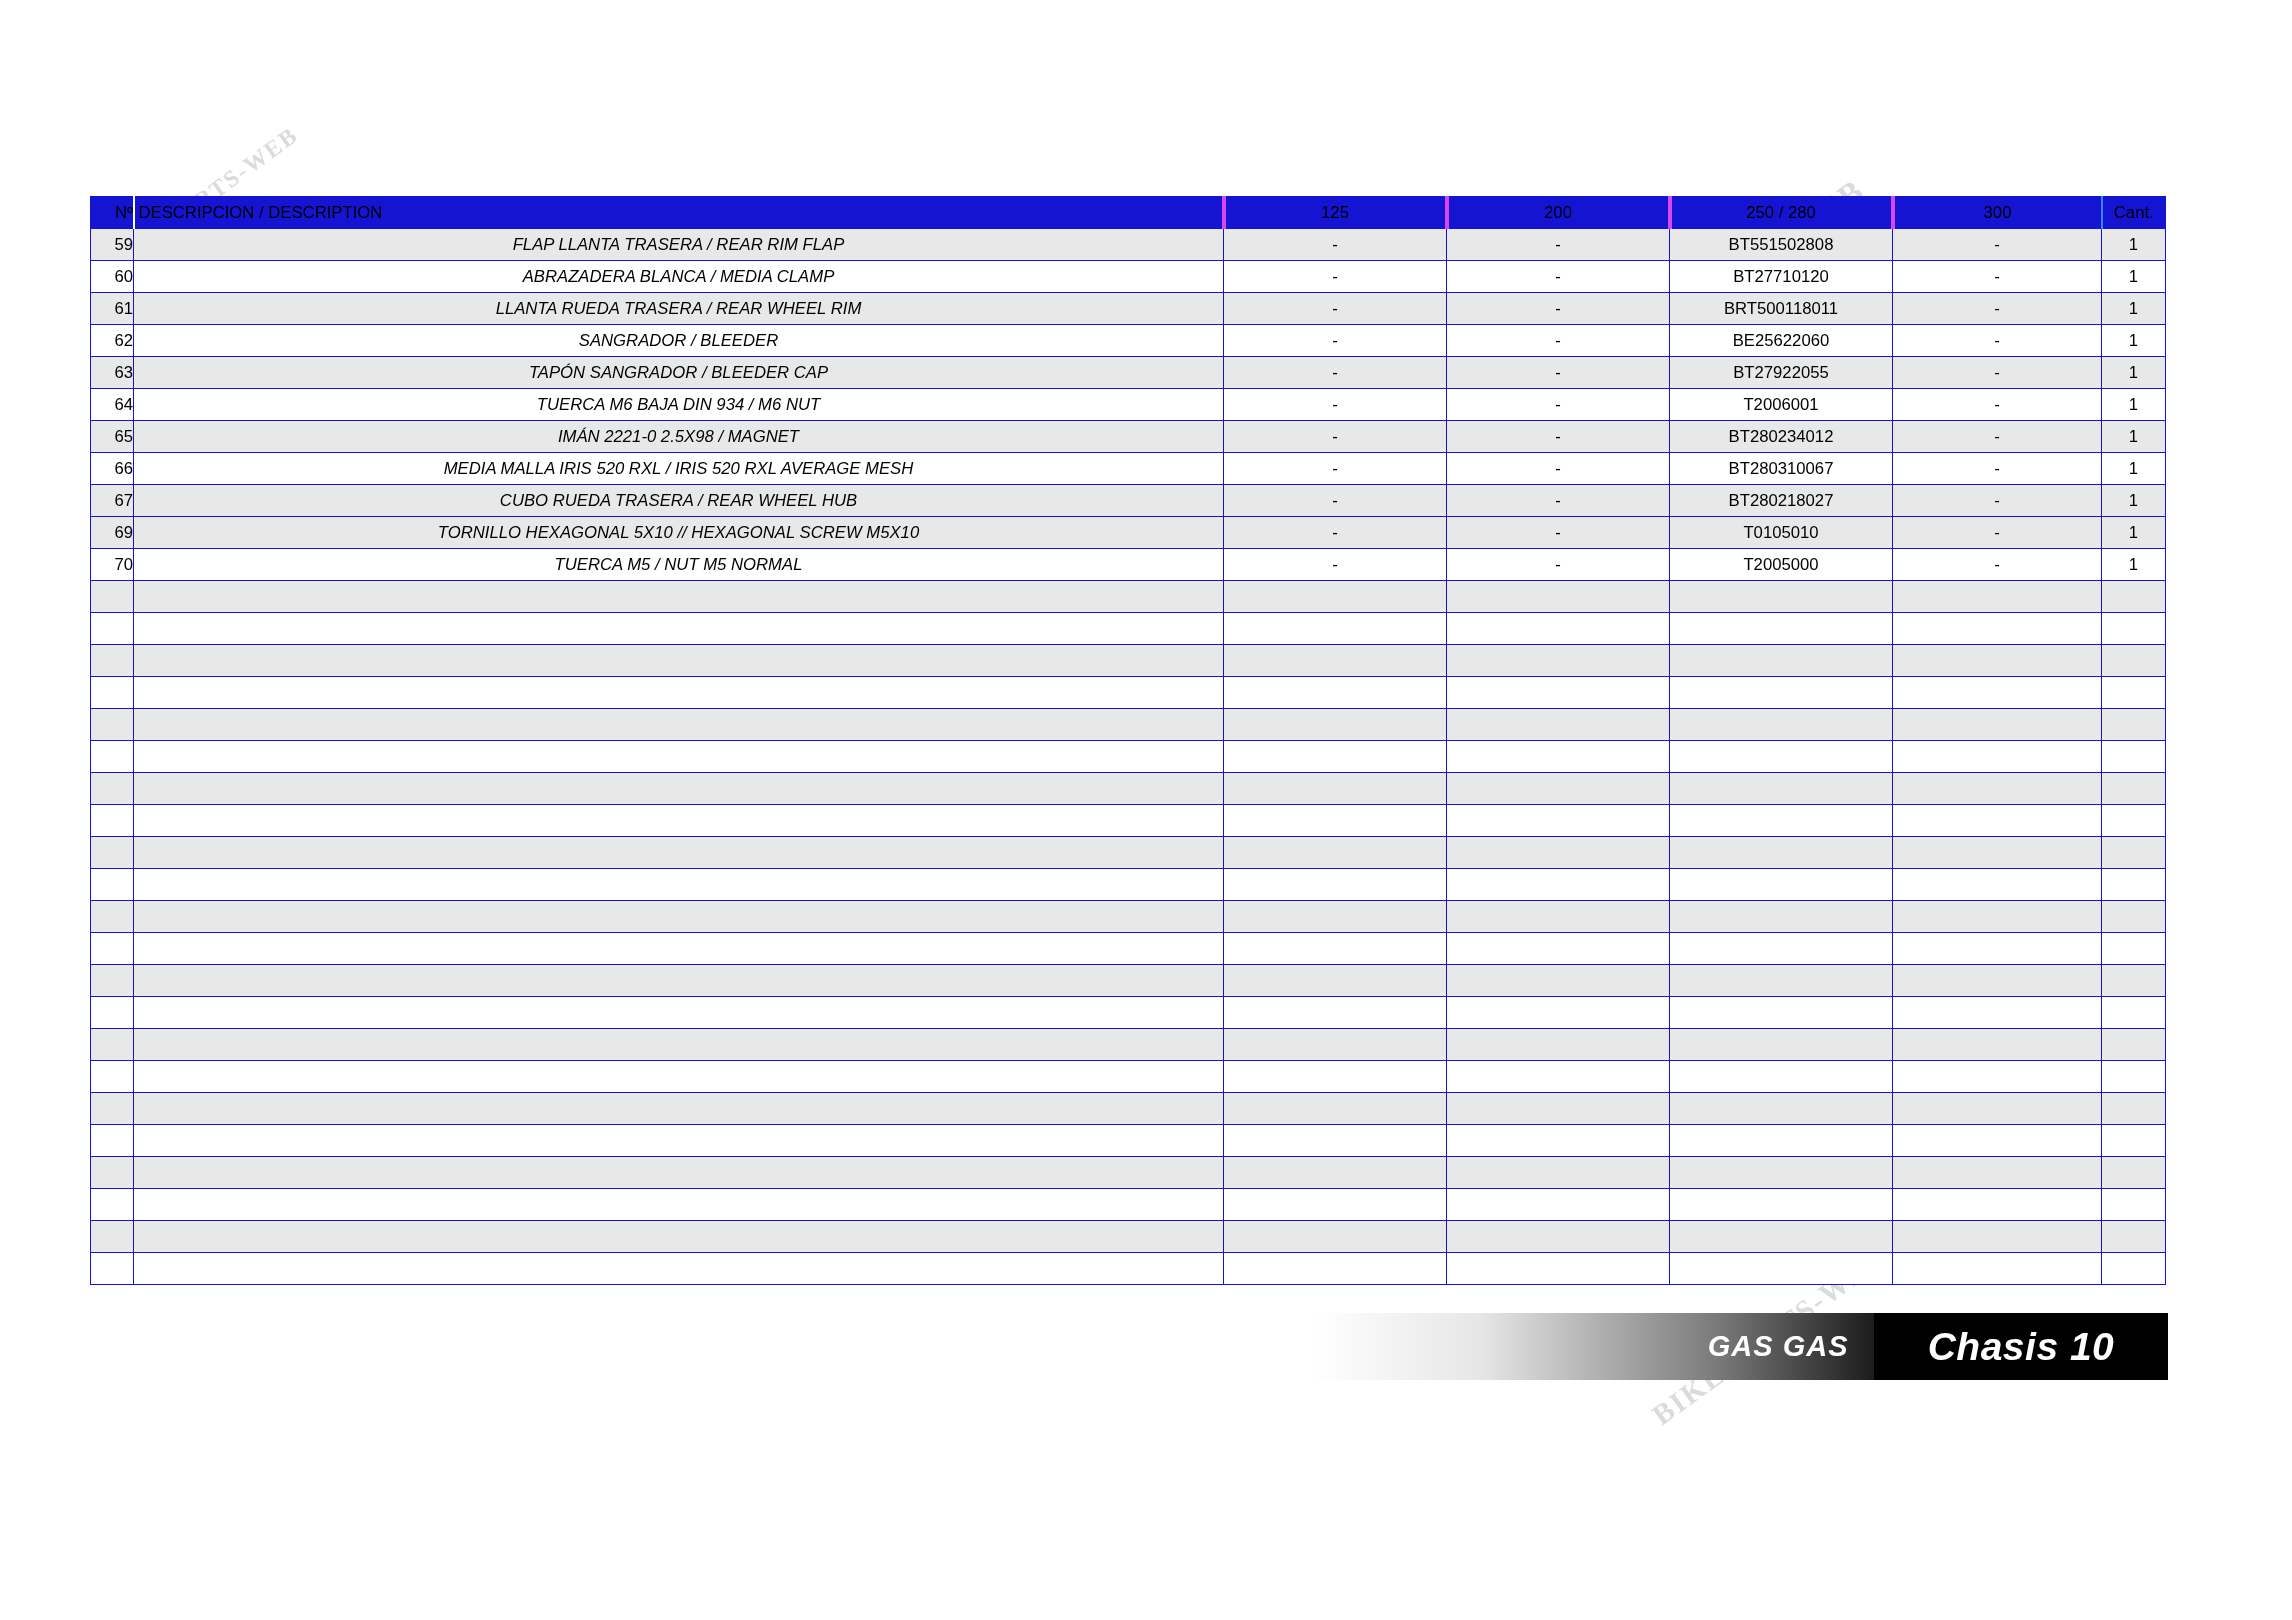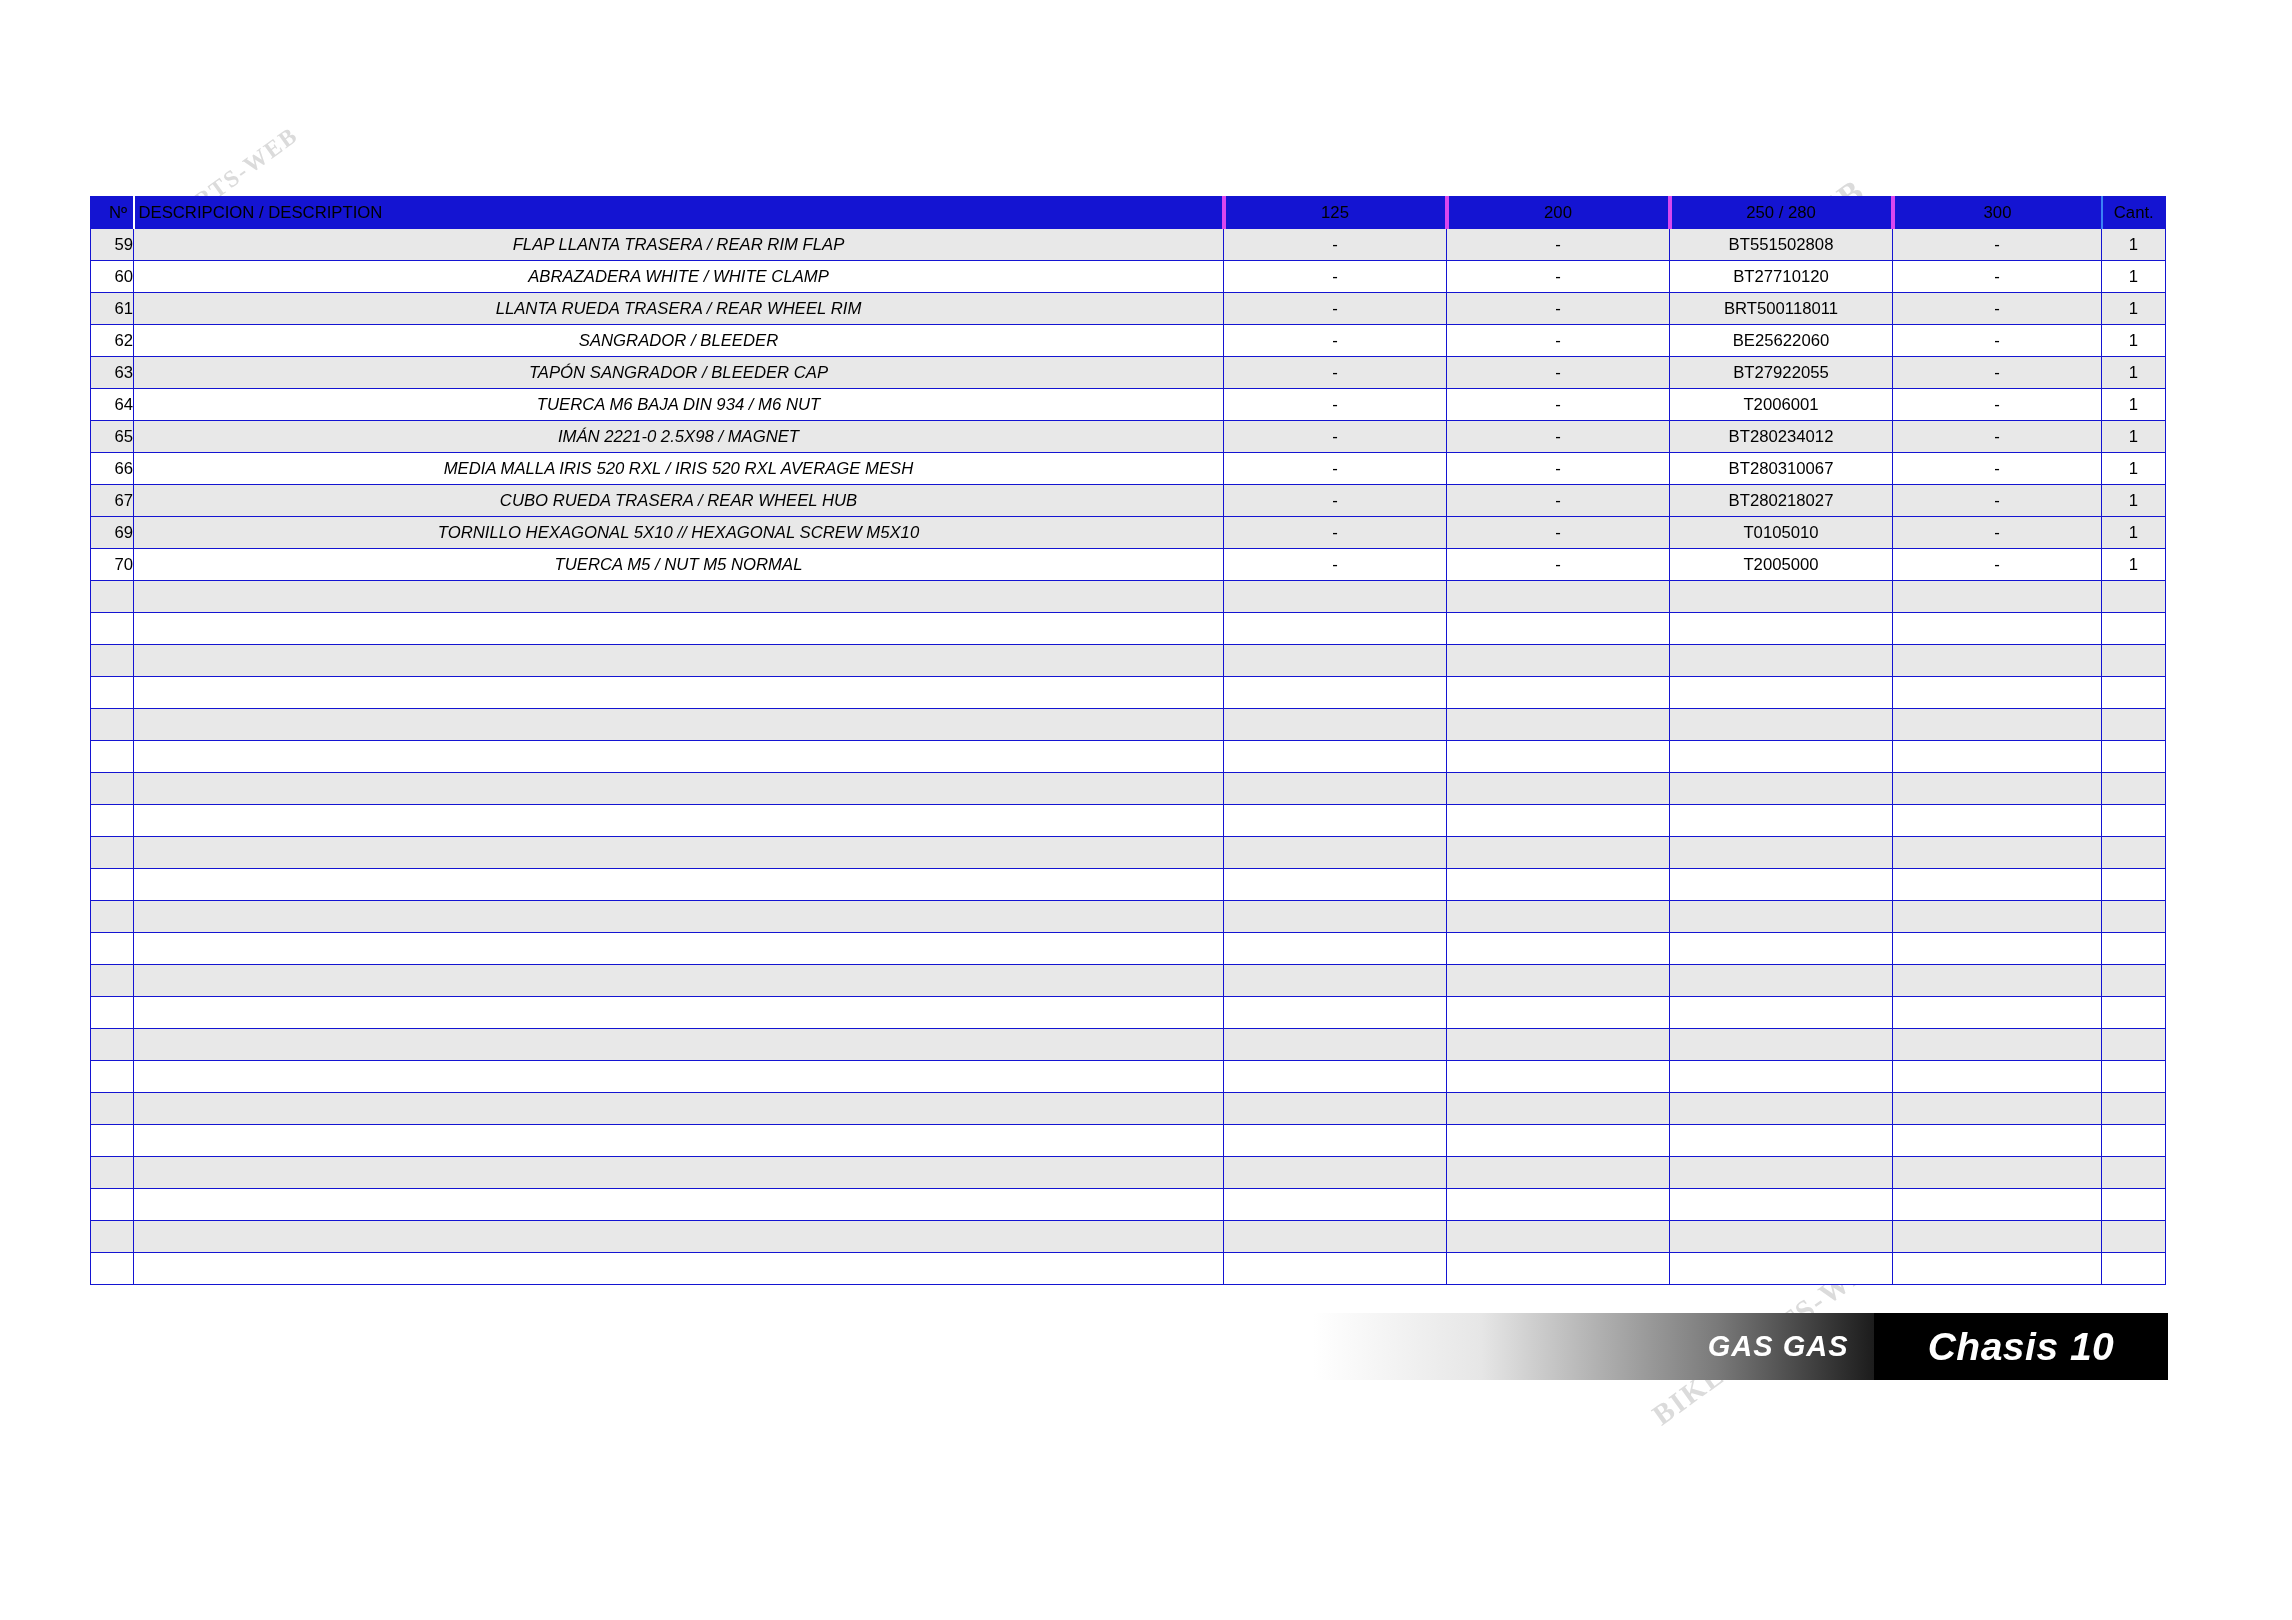--- a/index.html
+++ b/index.html
@@ -85,21 +85,21 @@
   thead th {
     background: #1414d2;
     color: #ffffff;
     font-weight: bold;
     font-size: 17px;
     height: 33px;
     border: 1px solid #1414d2;
   }
   thead th.h-num {
     text-align: left;
-    padding-left: 18px;
+    padding-left: 24px;
   }
   thead th.h-desc {
     text-align: left;
     padding-left: 4px;
     border-left: 2px solid #ffffff;
   }
   thead th.h-col {
     text-align: center;
     border-left: 4px solid #d946ef;
   }
@@ -217,21 +217,21 @@
           <td class="c-num">59</td>
           <td class="c-desc">FLAP LLANTA TRASERA / REAR RIM FLAP</td>
           <td class="c-val">-</td>
           <td class="c-val">-</td>
           <td class="c-val">BT551502808</td>
           <td class="c-val">-</td>
           <td class="c-cant">1</td>
         </tr>
         <tr class="even">
           <td class="c-num">60</td>
-          <td class="c-desc">ABRAZADERA WHITE / WHITE CLAMP</td>
+          <td class="c-desc">ABRAZADERA BLANCA / MEDIA CLAMP</td>
           <td class="c-val">-</td>
           <td class="c-val">-</td>
           <td class="c-val">BT27710120</td>
           <td class="c-val">-</td>
           <td class="c-cant">1</td>
         </tr>
         <tr class="odd">
           <td class="c-num">61</td>
           <td class="c-desc">LLANTA RUEDA TRASERA / REAR WHEEL RIM</td>
           <td class="c-val">-</td>

